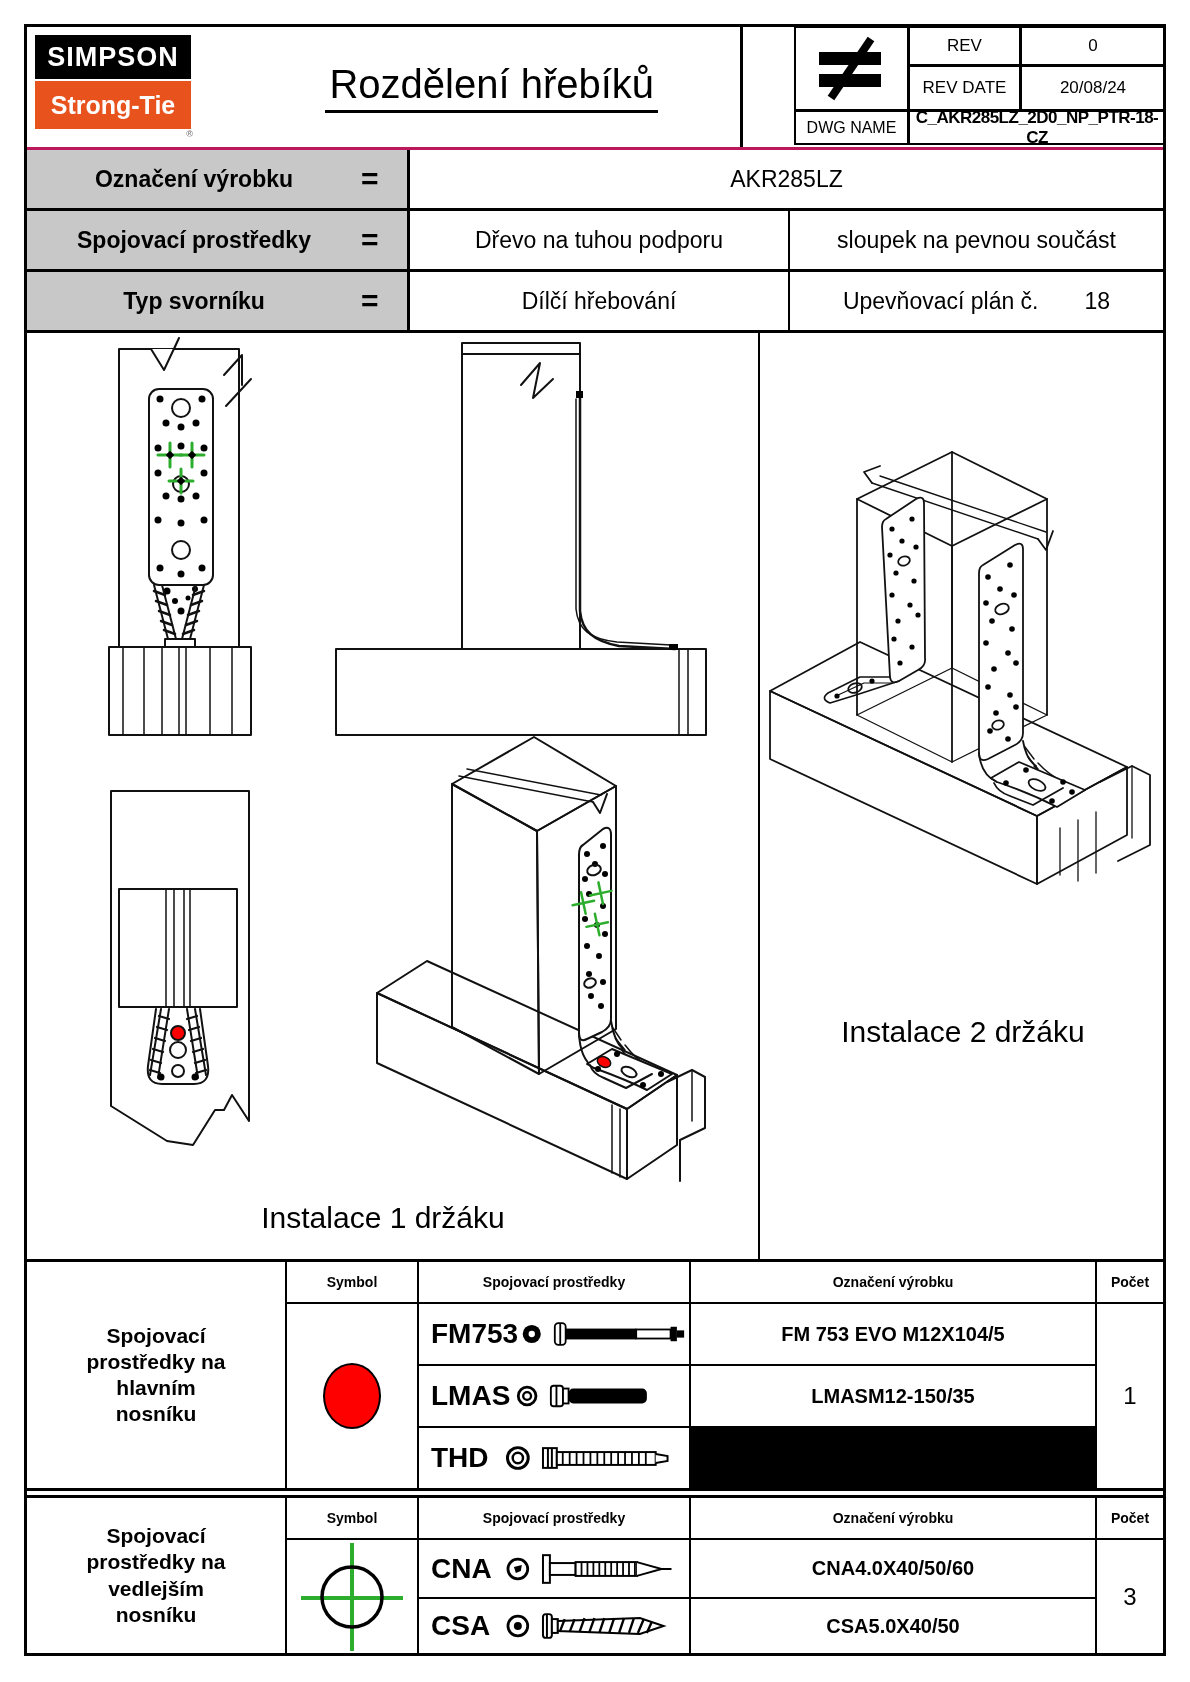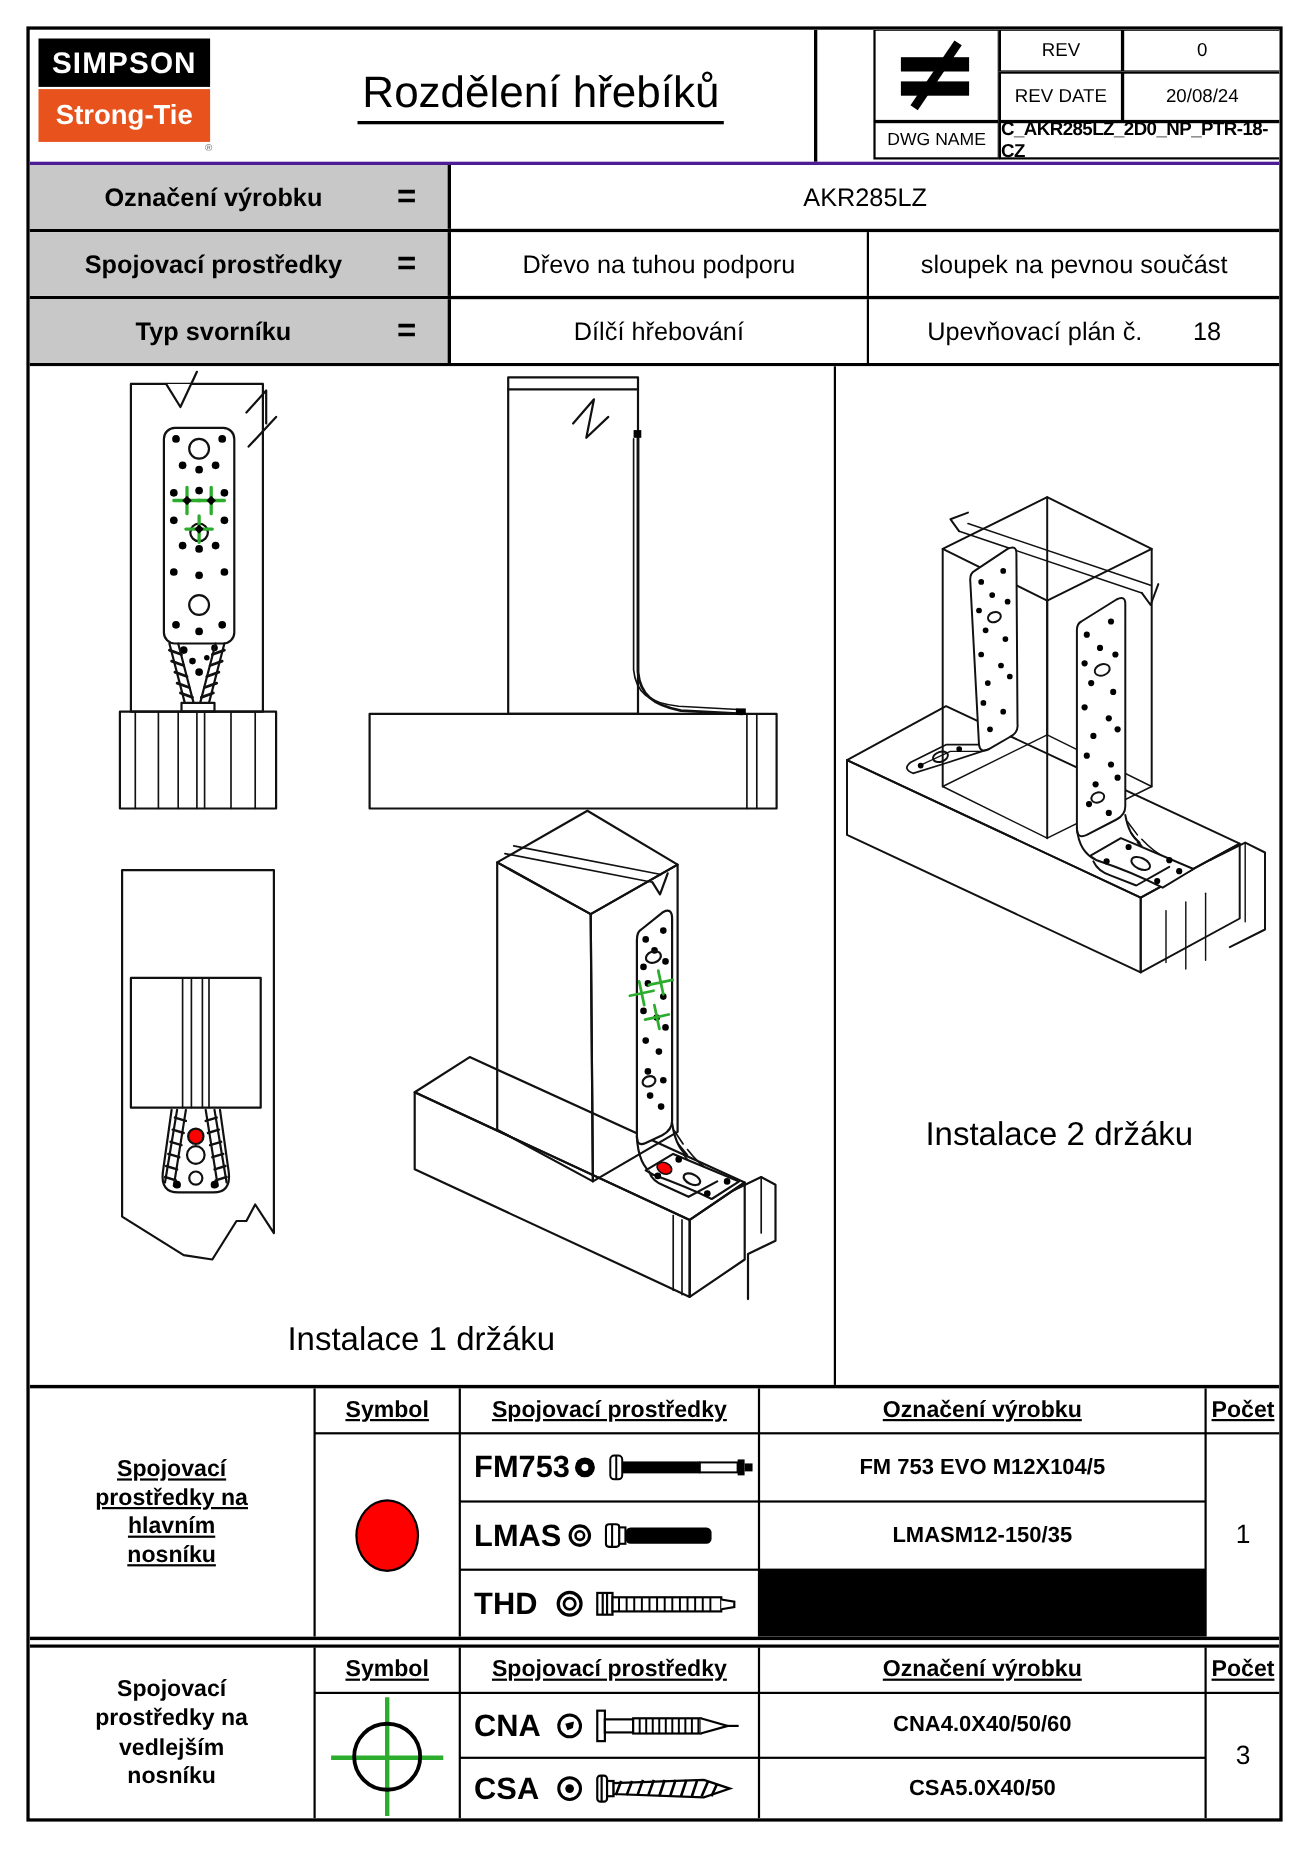--- a/index.html
+++ b/index.html
@@ -2,21 +2,21 @@
 <html><head>
 <meta charset="utf-8">
 <style>
   html,body{margin:0;padding:0;background:#fff;}
   .page{position:relative;width:1190px;height:1682px;background:#fff;
         font-family:"Liberation Sans", sans-serif;color:#000;overflow:hidden;}
   .frame{position:absolute;left:24px;top:24px;width:1136px;height:1626px;
          border:3px solid #000;display:flex;flex-direction:column;overflow:hidden;}
 
   
-  .header{height:120px;border-bottom:3px solid #4c1d95;display:flex;flex:0 0 auto;}
+  .header{height:120px;border-bottom:3px solid #be185d;display:flex;flex:0 0 auto;text-align:center;}
   .logo-cell{width:210px;padding:8px 0 0 8px;}
   .logo-black{width:156px;height:44px;background:#000;color:#fff;font-weight:bold;
               font-size:27px;display:flex;align-items:center;justify-content:center;letter-spacing:1px;}
   .logo-orange{width:156px;height:48px;background:#E8521D;color:#fff;font-weight:bold;
                font-size:25px;display:flex;align-items:center;justify-content:center;margin-top:2px;position:relative;}
   .logo-reg{position:absolute;right:-2px;bottom:-10px;font-size:9px;color:#888;}
   .title-cell{width:500px;border-right:3px solid #000;display:flex;align-items:center;justify-content:center;}
   .title-cell span{font-size:40px;border-bottom:3px solid #000;padding:0 4px 3px 4px;white-space:nowrap;}
   .rev-cell{width:423px;position:relative;}
   .rev-grid{position:absolute;left:52px;top:0;display:grid;
@@ -45,24 +45,24 @@
   .cap1{left:156px;top:868px;}
   .cap2{left:3px;top:682px;}
   svg{display:block;}
 
   
   .ftable{display:grid;gap:2px;background:#000;flex:0 0 auto;
           grid-template-columns:258px 130px 270px 404px 1fr;}
   .t1{grid-template-rows:40px 60px 60px 60px;}
   .t2{grid-template-rows:40px 57px 1fr;flex:1 1 auto;}
   .ftable>div{background:#fff;display:flex;align-items:center;justify-content:center;}
-  .th{background:#C8C8C8;font-weight:bold;font-size:21px;text-decoration:underline;}
+  .th{background:#C8C8C8;font-weight:bold;font-size:14px;}
   .group-label{background:#C8C8C8;font-weight:bold;font-size:21px;text-align:center;
                padding:0 52px;line-height:1.25;grid-column:1;}
-  .g1{grid-row:1/5;text-decoration:underline;} .g2{grid-row:1/4;}
+  .g1{grid-row:1/5;} .g2{grid-row:1/4;}
   .sym1{grid-row:2/5;grid-column:2;} .sym2{grid-row:2/4;grid-column:2;}
   .cnt1{grid-row:2/5;grid-column:5;} .cnt2{grid-row:2/4;grid-column:5;}
   .count{font-size:24px;}
   .fast-cell{justify-content:flex-start !important;padding-left:12px;gap:10px;}
   .fast-code{font-weight:bold;font-size:28px;min-width:64px;}
   .prod{font-weight:bold;font-size:20px;}
   .red-circle{width:54px;height:62px;border-radius:50%;background:#FF0000;border:2px solid #000;}
   .tsep{height:4px;background:#fff;border-top:3px solid #000;border-bottom:3px solid #000;flex:0 0 auto;}
 </style>
 </head>

